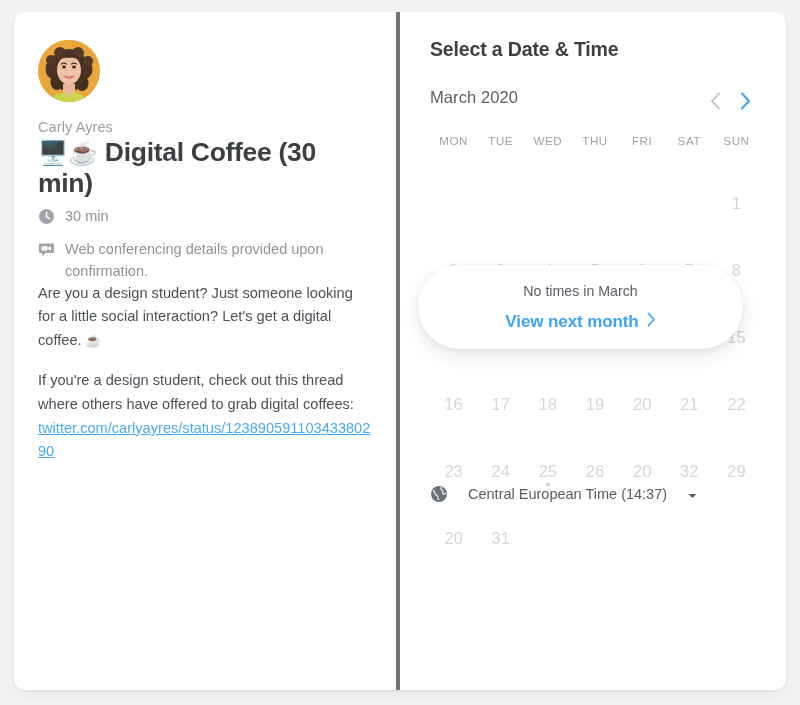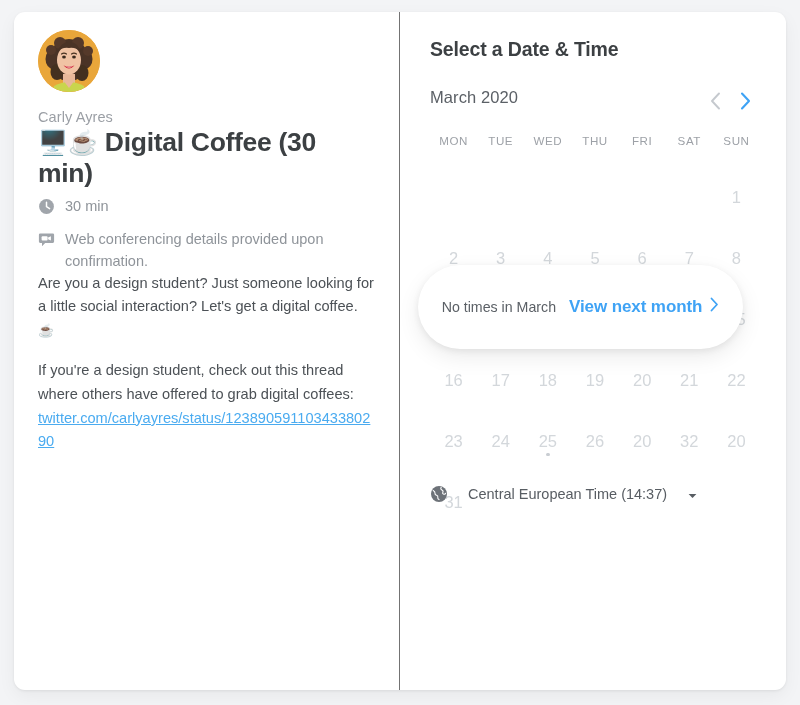--- a/index.html
+++ b/index.html
@@ -20,22 +20,22 @@
     border-radius:11px;
     box-shadow:0 1px 3px rgba(0,0,0,0.07), 0 6px 18px rgba(0,0,0,0.05);
     display:flex;
     overflow:hidden;
   }
 
   
   .left-panel {
     width:386px;
     flex:0 0 386px;
-    padding:18px 24px 20px 24px;
-    border-right:1px solid #737373;
+    padding:28px 24px 20px 24px;
+    border-right:4px solid #737373;
     position:relative;
     overflow:hidden;
   }
 
   .avatar {
     width:62px; height:62px;
     border-radius:50%;
     overflow:hidden;
     background:#e9a63a;
     position:relative;
@@ -127,21 +127,21 @@
     cursor:pointer;
   }
   .nav-btn svg { display:block; }
   .nav-prev svg { stroke:#c5c9ce; }
   .nav-next svg { stroke:#3fa3f5; }
 
   .cal-grid {
     margin-top:20px;
     display:grid;
     grid-template-columns:repeat(7,1fr);
-    row-gap:11px;
+    row-gap:17px;
   }
   .weekday {
     text-align:center;
     font-size:11.6px;
     color:#9da1a7;
     letter-spacing:.55px;
     padding-bottom:14px;
     font-weight:400;
   }
   .day-cell {
@@ -167,21 +167,21 @@
   .no-times-overlay {
     position:absolute;
     left:18px;
     top:253px;
     width:325px;
     height:84px;
     background:#ffffff;
     border-radius:44px;
     box-shadow:0 2px 7px rgba(0,0,0,0.07), 0 8px 22px rgba(0,0,0,0.08);
     display:flex;
-    flex-direction:row;
+    flex-direction:column;
     align-items:center;
     justify-content:center;
     gap:13px;
   }
   .no-times-text {
     font-size:14.2px;
     color:#5b6066;
   }
   .view-next {
     font-size:17px;
@@ -420,20 +420,23 @@
           <span class="today-dot"></span>
         </div>
         <div class="day-cell">
           <span>26</span>
         </div>
         <div class="day-cell">
           <span>20</span>
         </div>
         <div class="day-cell">
           <span>32</span>
+        </div>
+        <div class="day-cell">
+          <span>29</span>
         </div>
         <div class="day-cell">
           <span>20</span>
         </div>
         <div class="day-cell">
           <span>31</span>
         </div>
       </div>
 
     <div class="no-times-overlay">

